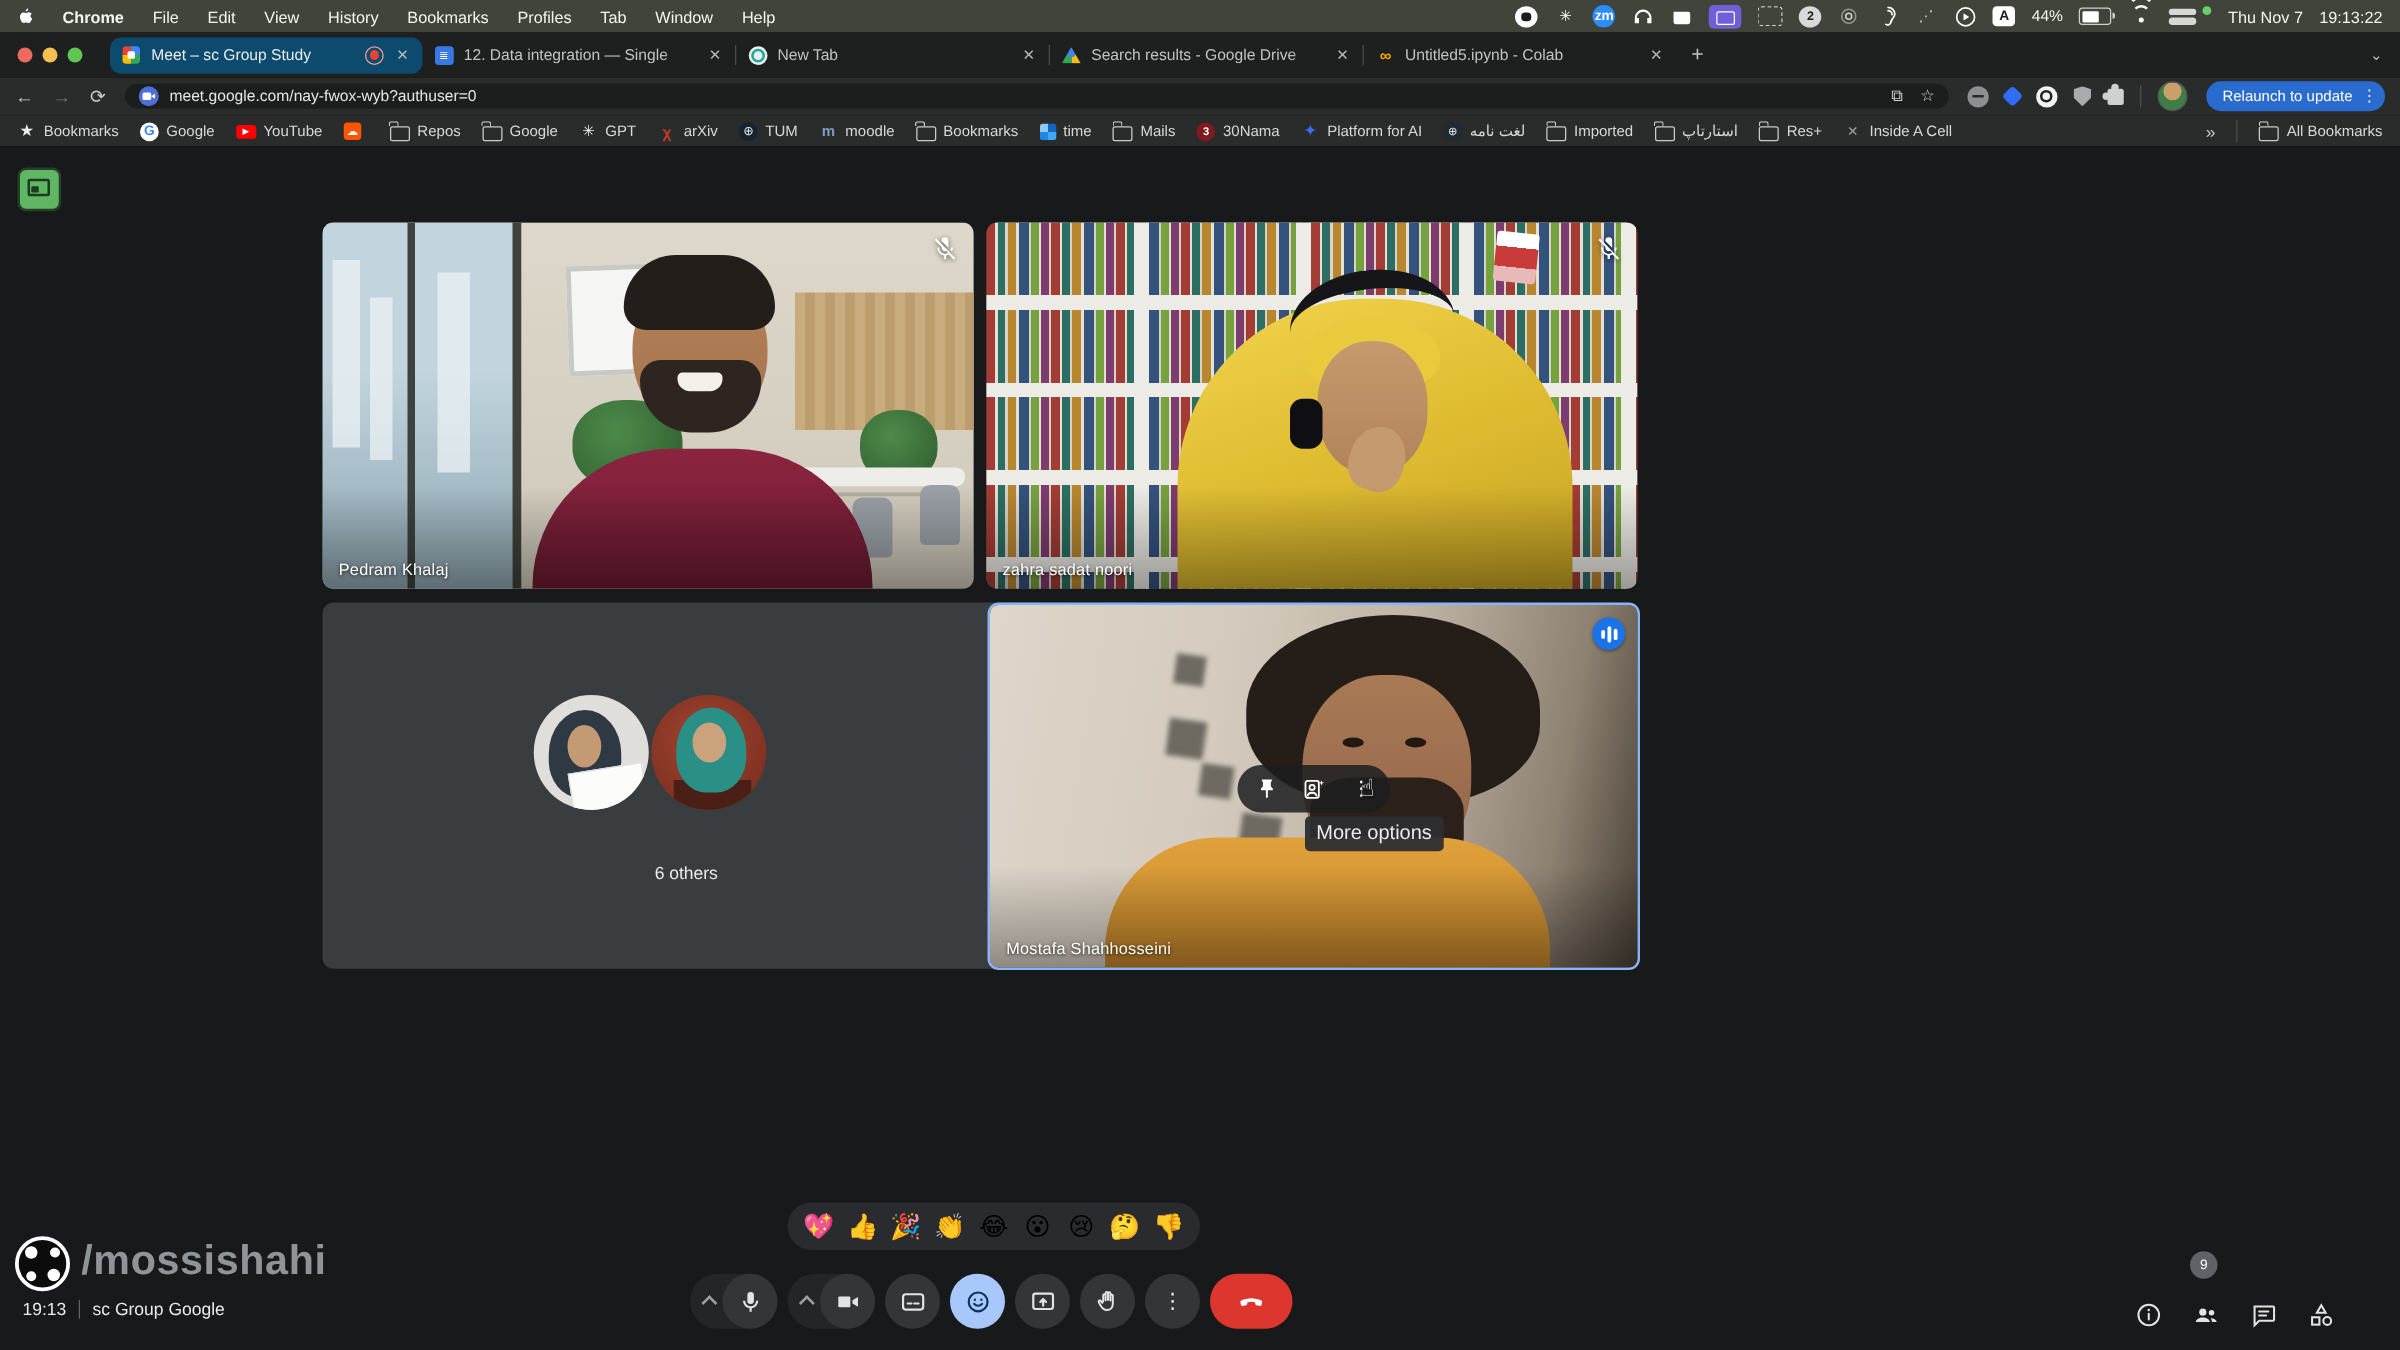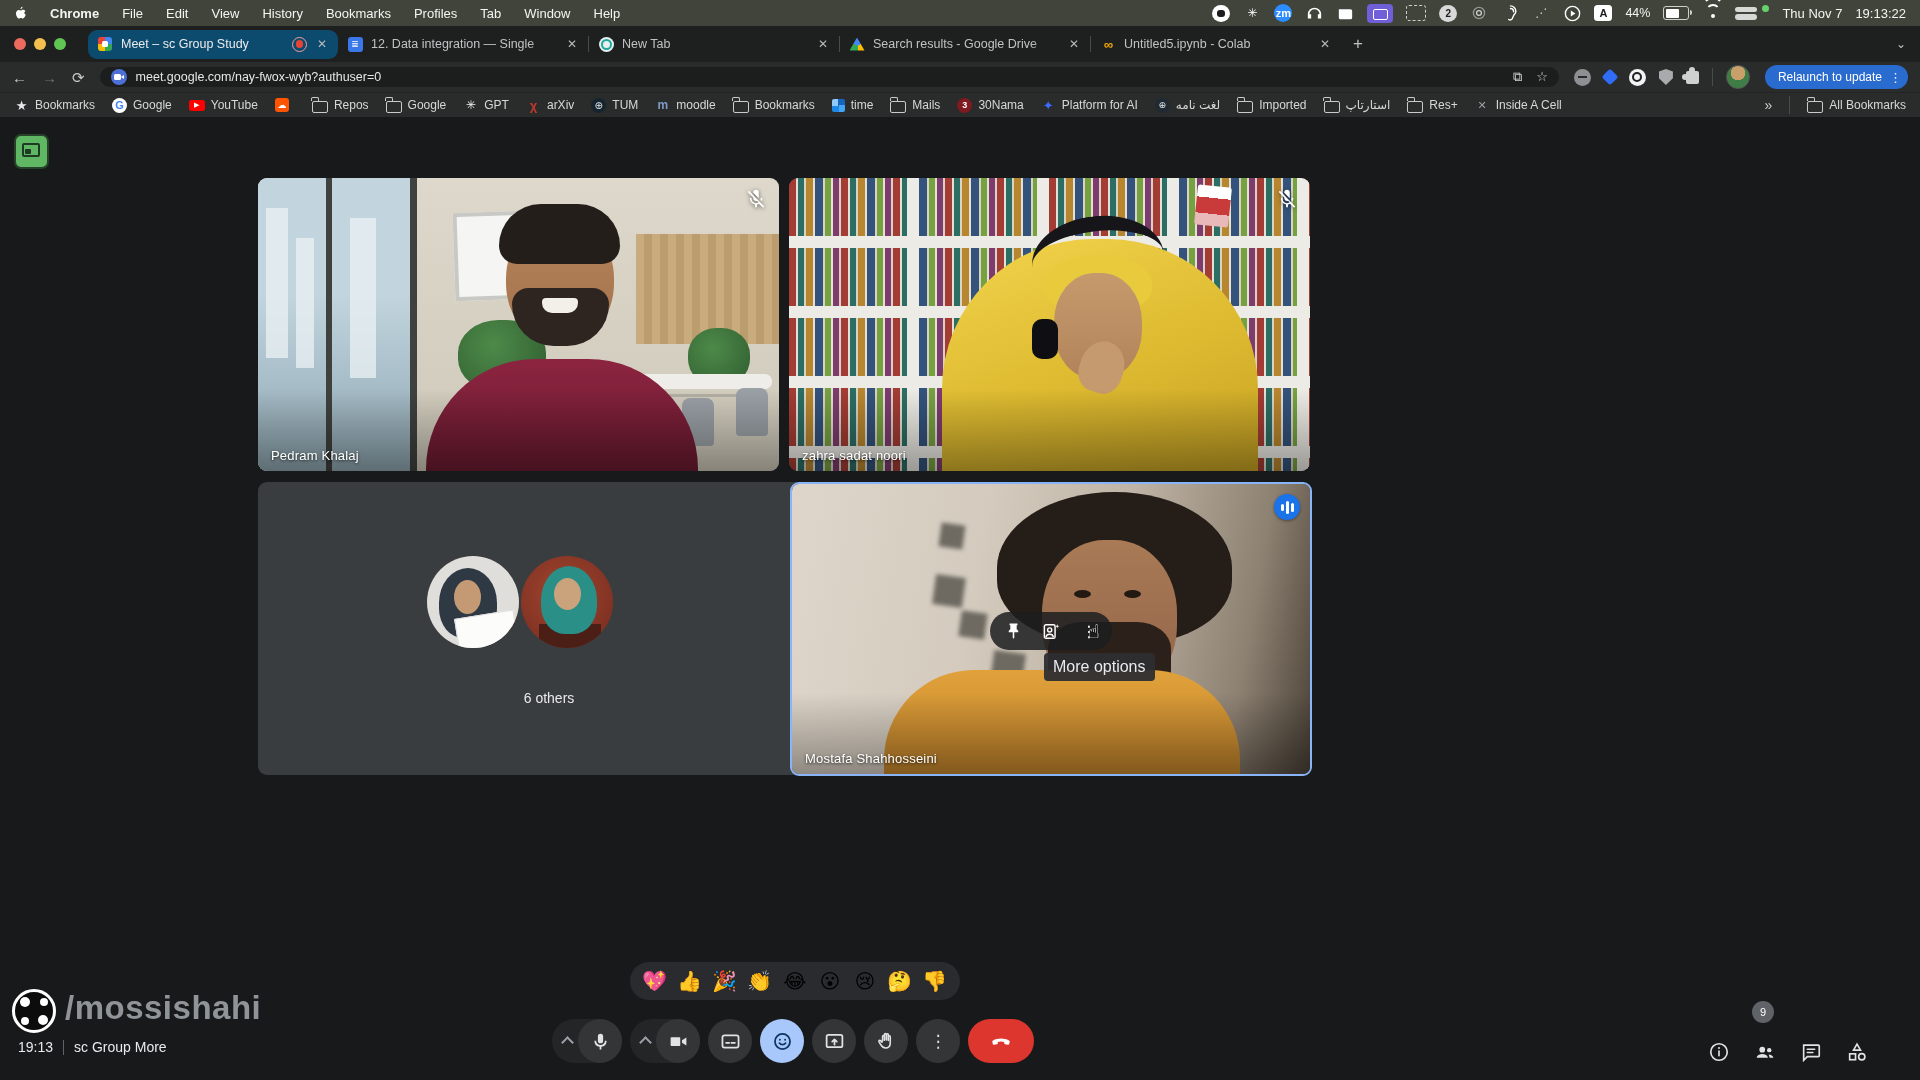--- a/index.html
+++ b/index.html
@@ -547,21 +547,21 @@
         <i></i>
         <i></i>
         <i></i>
         <i></i>
       </span>
     <span class="wm-text">/mossishahi</span>
   </div>
   <div class="meetinfo">
     <span>19:13</span>
     <span class="vd"></span>
-    <span>sc Group More</span>
+    <span>sc Group Google</span>
   </div>
 
   <div class="reactions">
     <span class="rx">💖</span>
     <span class="rx">👍</span>
     <span class="rx">🎉</span>
     <span class="rx">👏</span>
     <span class="rx">😂</span>
     <span class="rx">😮</span>
     <span class="rx">😢</span>

